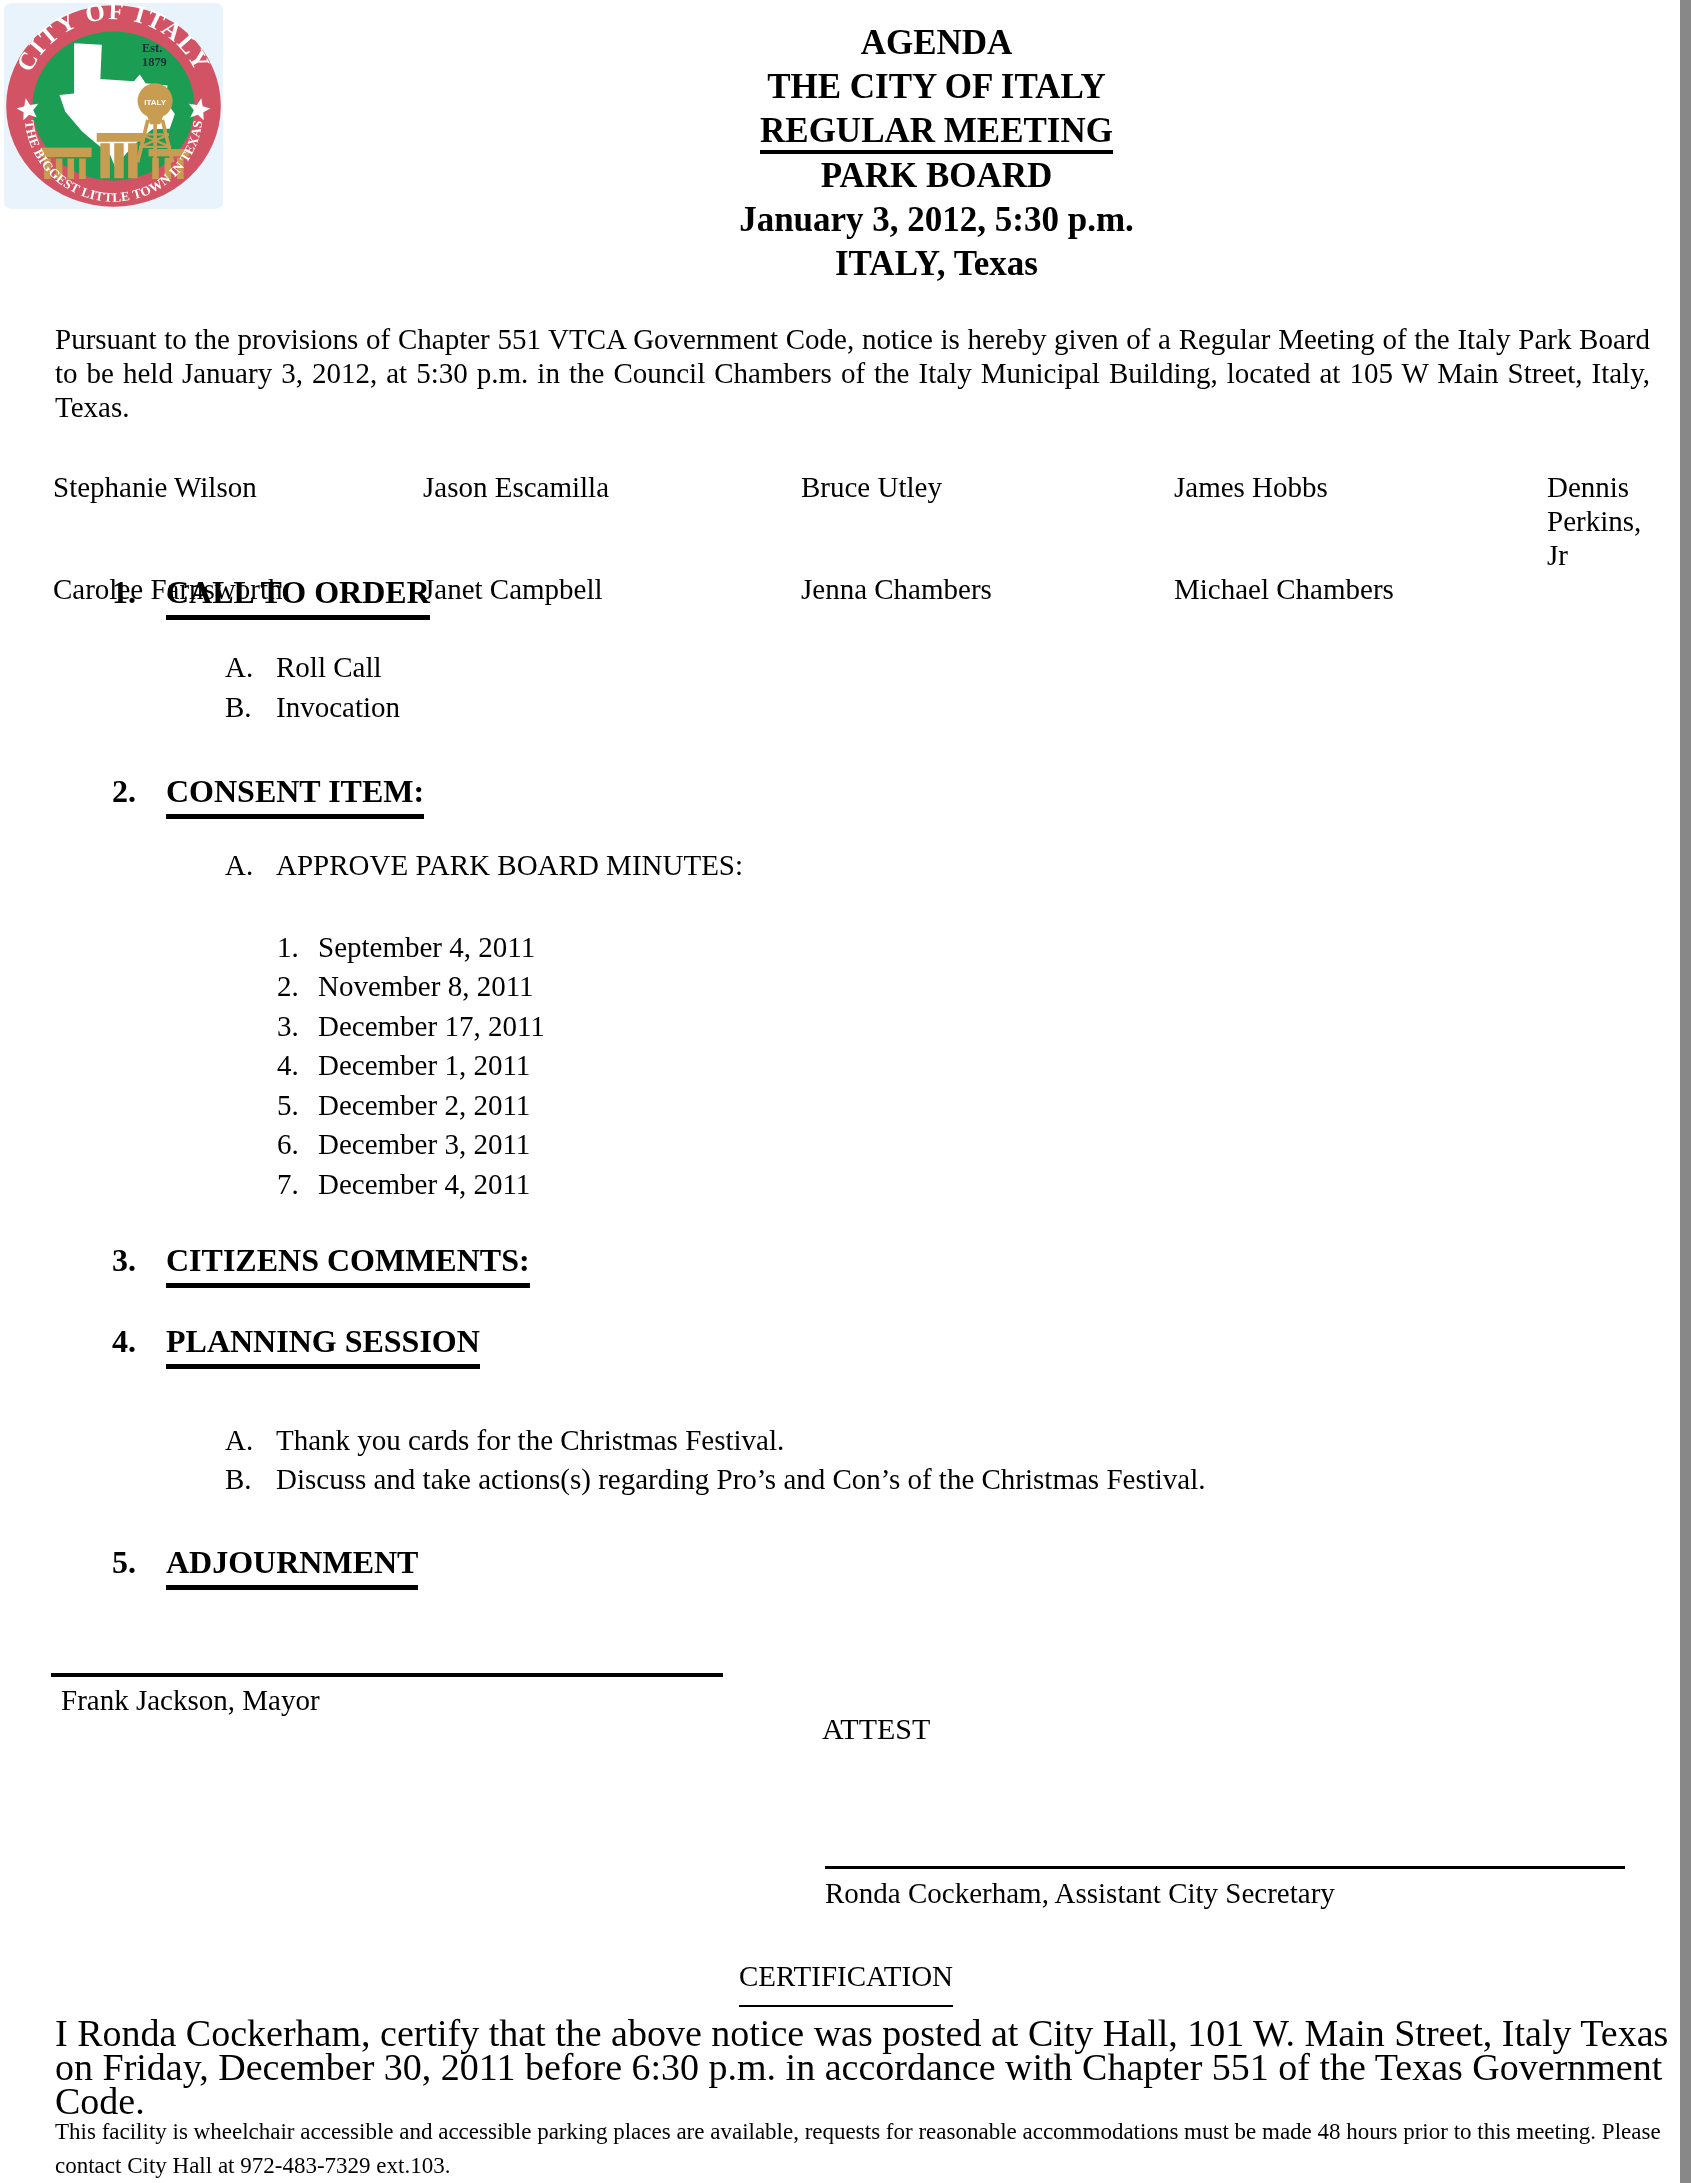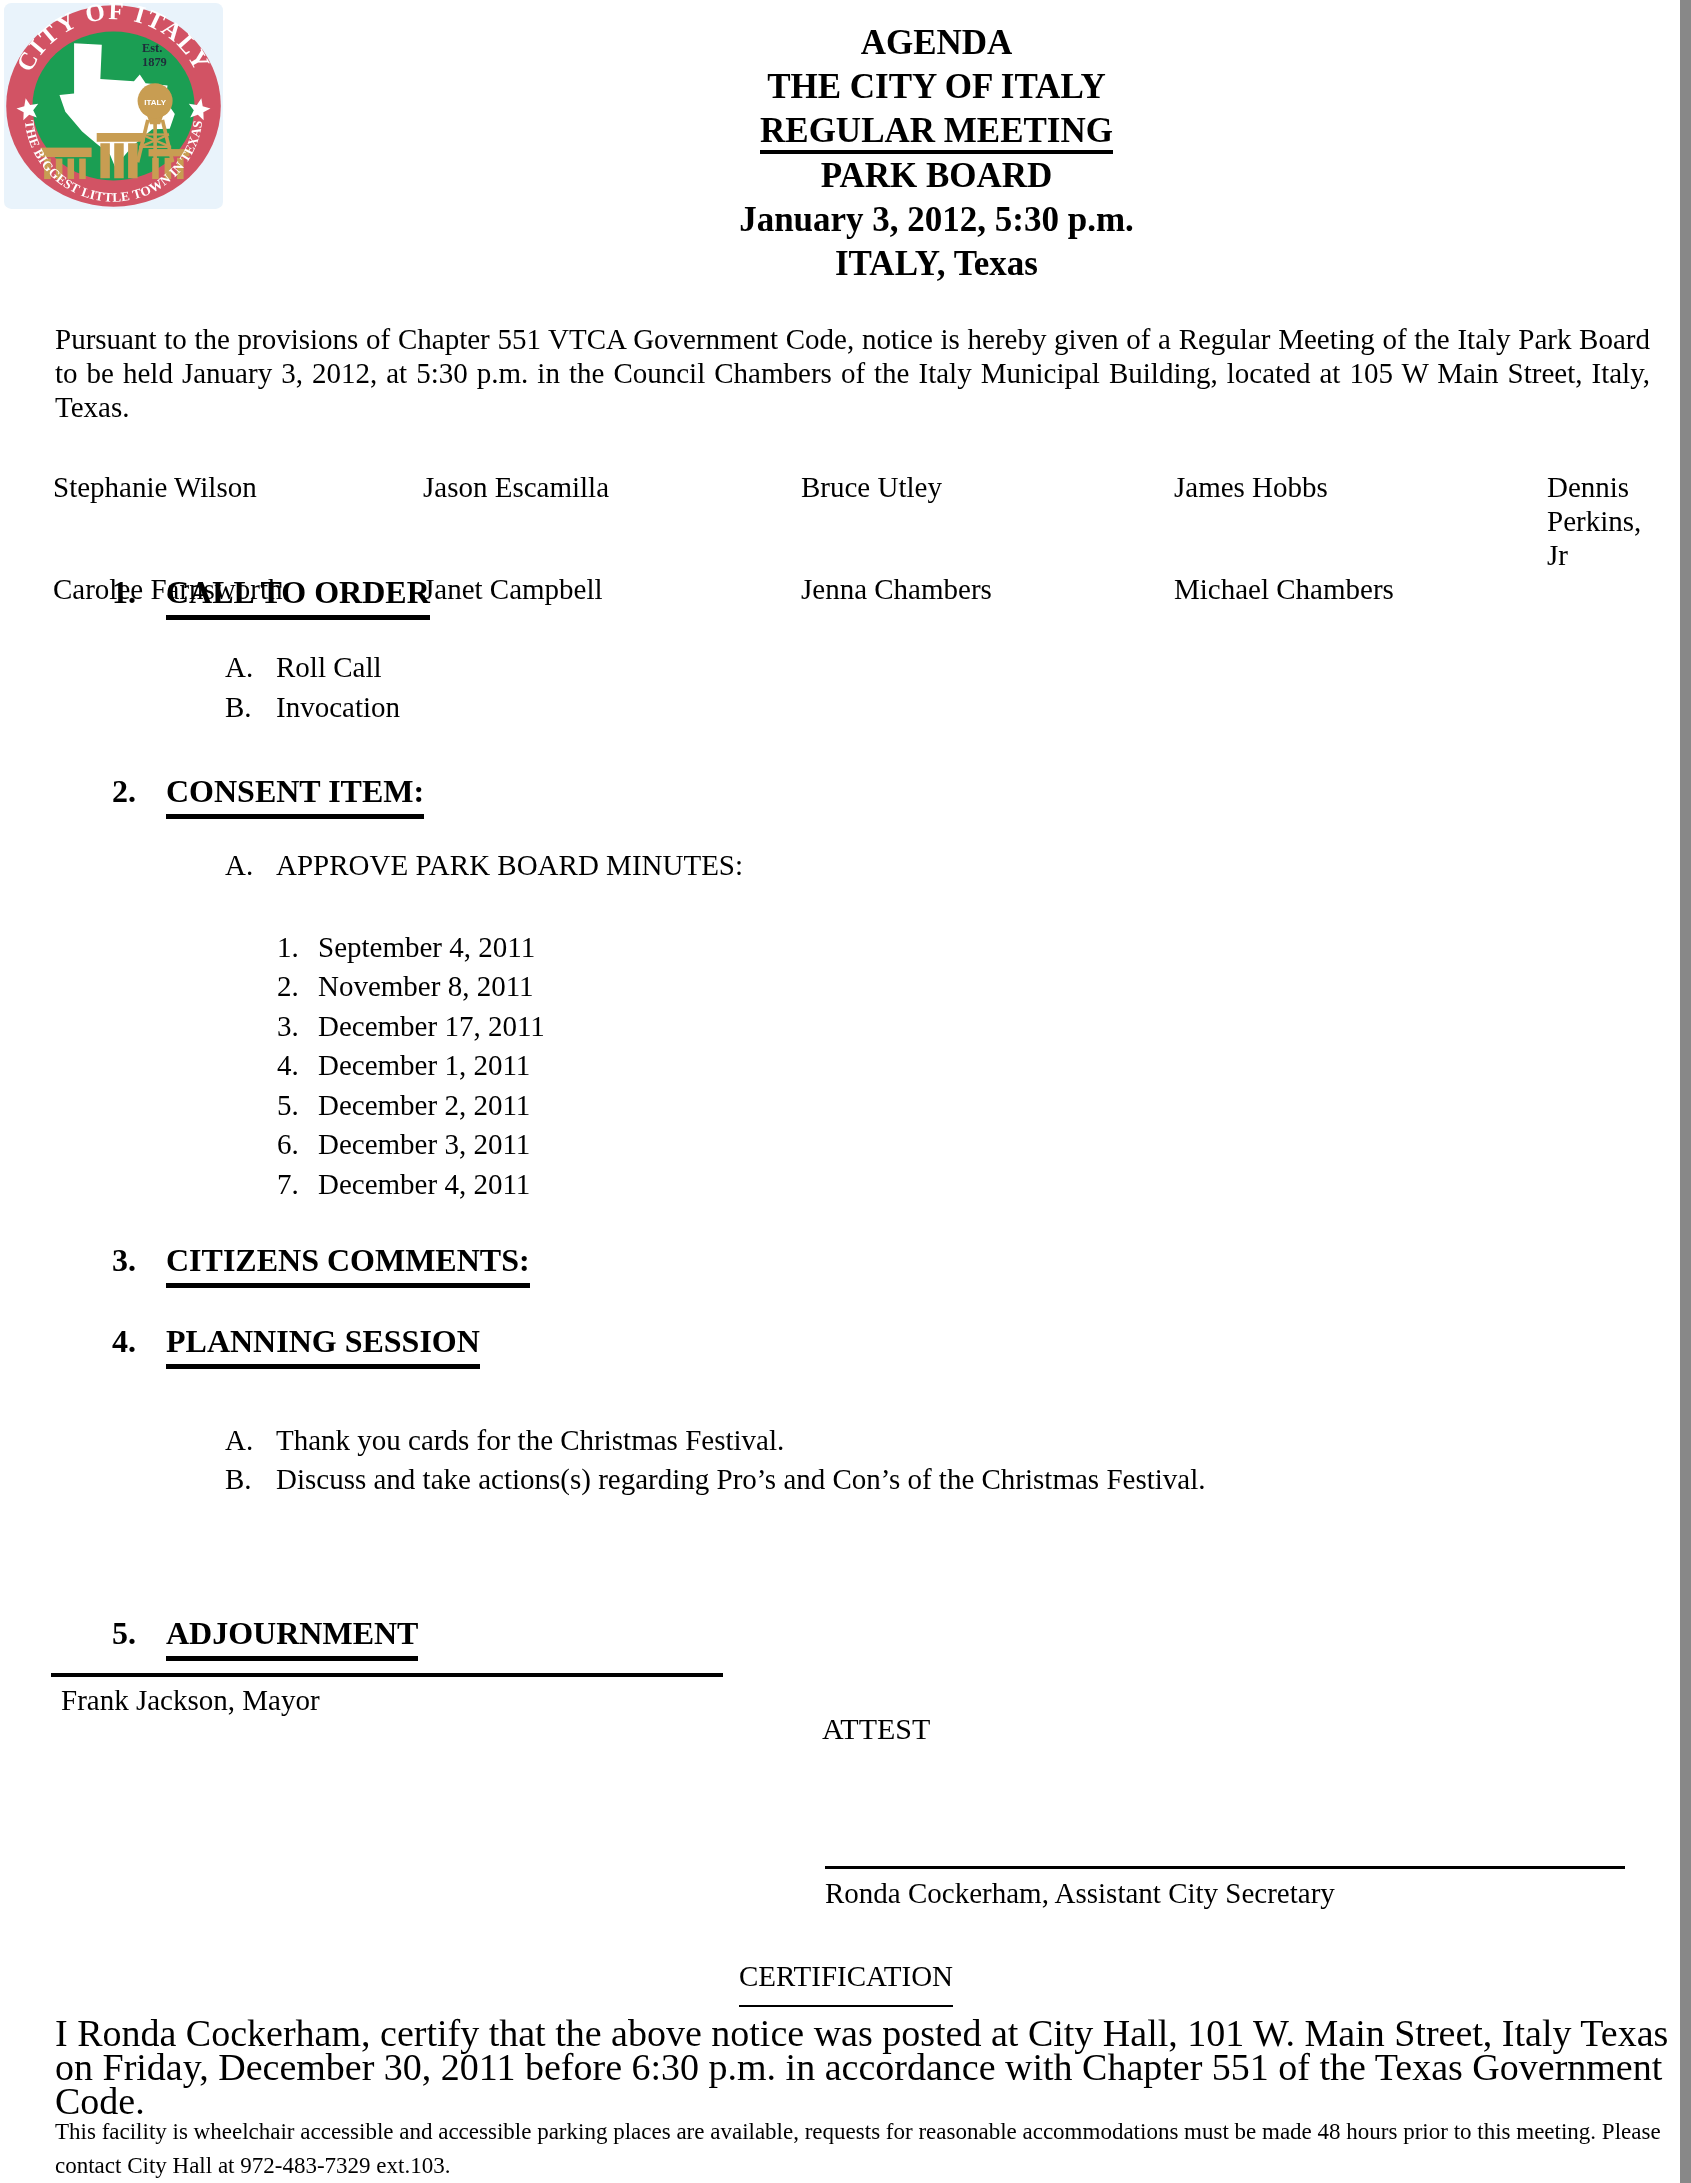--- a/index.html
+++ b/index.html
@@ -188,21 +188,21 @@
   <div class="sec" style="top:1323px">
     <span class="sec-num">4.</span><span class="sec-title">PLANNING SESSION</span>
   </div>
   <div class="sub" style="top:1424px">
     <span class="sub-letter">A.</span><span>Thank you cards for the Christmas Festival.</span>
   </div>
   <div class="sub" style="top:1463px">
     <span class="sub-letter">B.</span><span>Discuss and take actions(s) regarding Pro’s and Con’s of the Christmas Festival.</span>
   </div>
 
-  <div class="sec" style="top:1615px">
+  <div class="sec" style="top:1544px">
     <span class="sec-num">5.</span><span class="sec-title">ADJOURNMENT</span>
   </div>
 
   <div class="sig-line sig-left"></div>
   <div class="mayor">Frank Jackson, Mayor</div>
   <div class="attest">ATTEST</div>
   <div class="sig-line sig-right"></div>
   <div class="secretary">Ronda Cockerham, Assistant City Secretary</div>
 
   <div class="cert-head">

